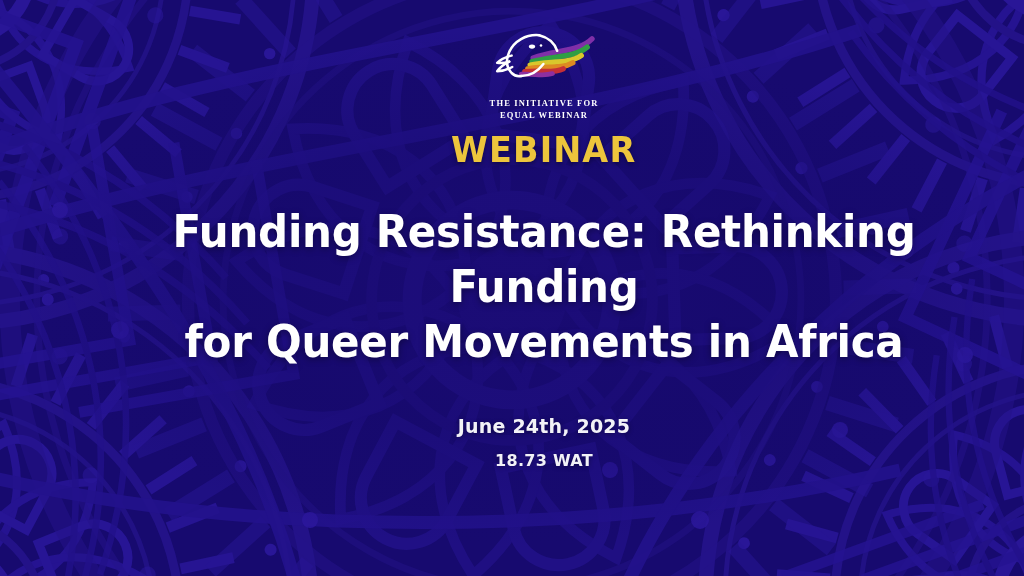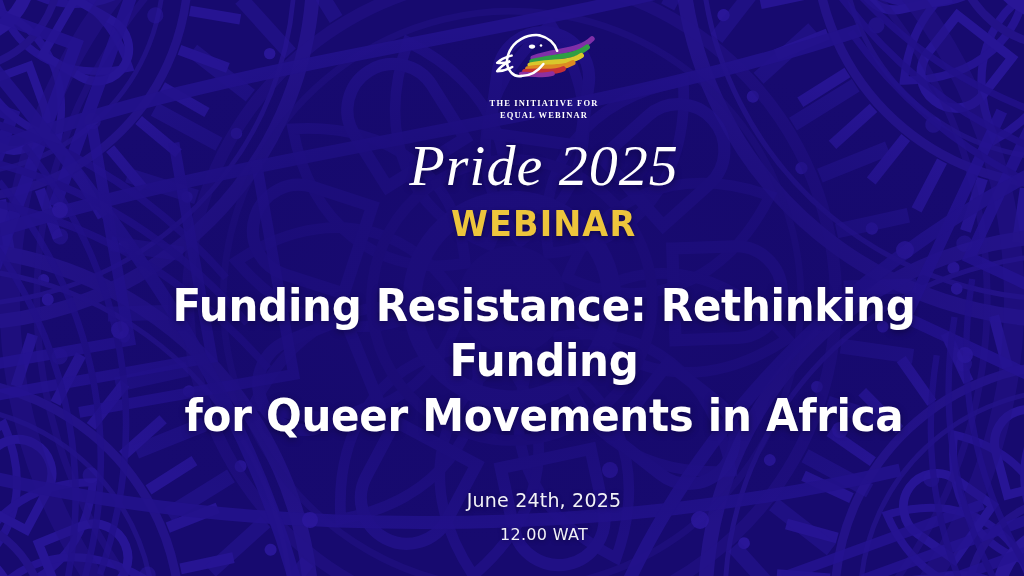--- a/index.html
+++ b/index.html
@@ -105,21 +105,21 @@
     text-shadow:0 2px 8px rgba(0,0,0,0.38);
   }
   #headline .hl-line { display:block; }
 
   
   #schedule {
     margin-top:48px;
     text-align:center;
     color:#f2f2f7;
     font-family:"DejaVu Sans", sans-serif;
-    font-weight:400;
+    font-weight:700;
   }
   #event-date {
     font-size:19px;
     letter-spacing:0.2px;
     line-height:1;
     text-shadow:0 1px 5px rgba(0,0,0,0.40);
   }
   #event-time {
     margin-top:17px;
     font-size:16px;
@@ -363,28 +363,27 @@
         <ellipse cx="80" cy="41" rx="5.2" ry="3.4" fill="#ffffff"></ellipse>
         <circle cx="95" cy="39" r="2.1" fill="#ffffff"></circle>
       </svg>
 
       <div id="logo-wordmark">
         <span class="l1">THE INITIATIVE FOR</span>
         <span class="l2">EQUAL WEBINAR</span>
       </div>
     </div>
 
-    <div id="pride-title">Pride 2025</div>
 
     <div id="webinar-label">WEBINAR</div>
 
     <div id="headline">
       <span class="hl-line">Funding Resistance: Rethinking Funding</span>
       <span class="hl-line">for Queer Movements in Africa</span>
     </div>
 
     <div id="schedule">
       <div id="event-date">June 24th, 2025</div>
-      <div id="event-time">12.00 WAT</div>
+      <div id="event-time">18.73 WAT</div>
     </div>
 
   </div>
 </div>
 
 </body></html>

